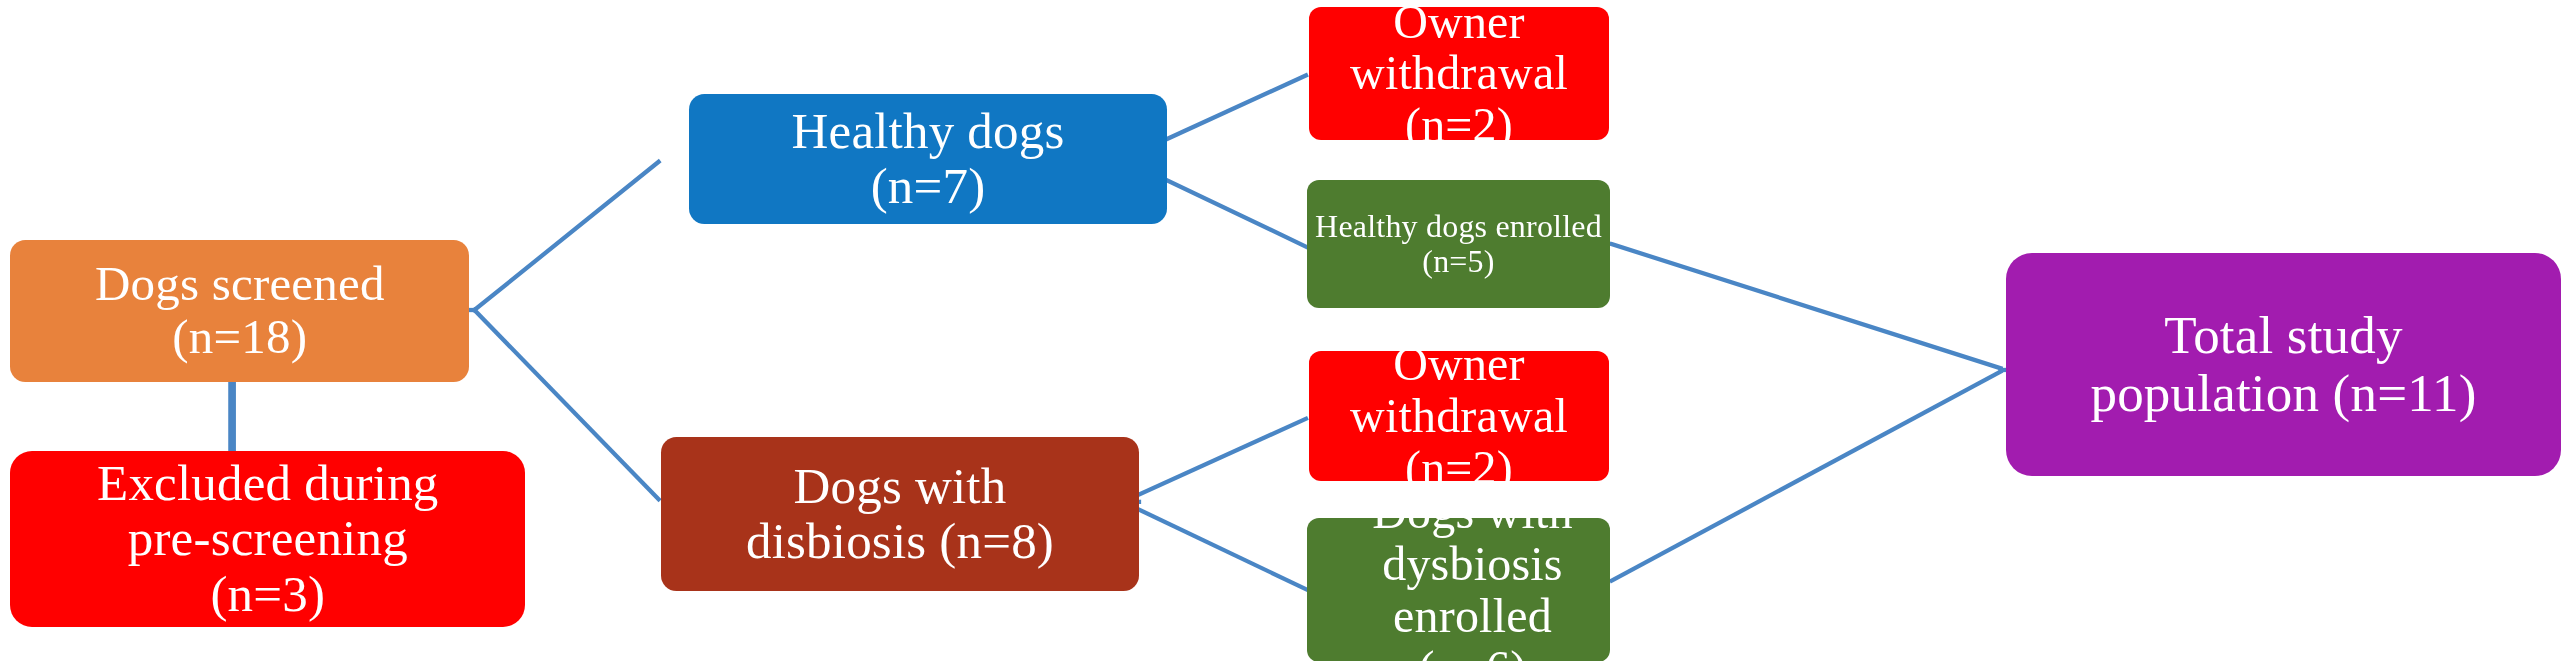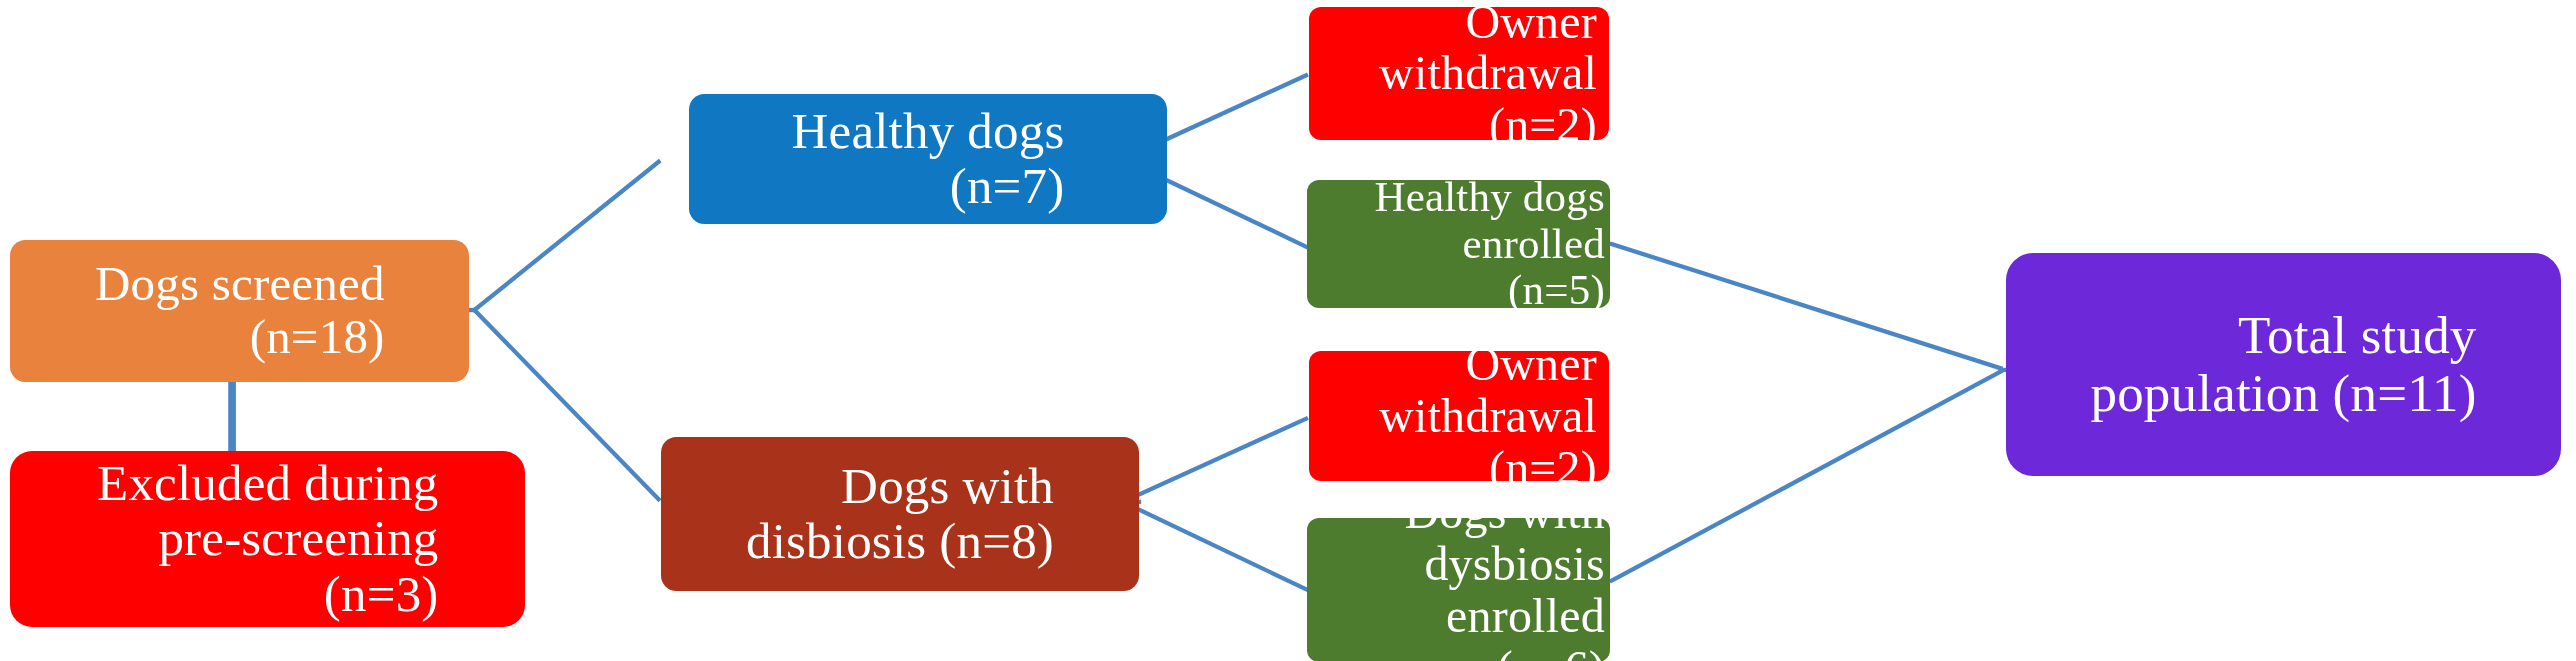--- a/index.html
+++ b/index.html
@@ -22,21 +22,21 @@
     width: 2576px;
     height: 662px;
     pointer-events: none;
   }
   .node {
     position: absolute;
     box-sizing: border-box;
     display: flex;
     align-items: center;
     justify-content: center;
-    text-align: right;
+    text-align: center;
     color: #ffffff;
     border-radius: 15.4px;
     padding: 3.4px 12px;
     line-height: 1.08;
     white-space: pre-line;
     letter-spacing: 0.2px;
     z-index: 2;
   }
 
   
@@ -57,21 +57,21 @@
     left: 661px; top: 437px;  width: 478px;  height: 154px;
     font-size: 51px;
   }
   #node-owner-withdrawal-1 {
     left: 1309px; top: 6.9px;   width: 300px;  height: 133px;
     font-size: 48px;
     border-radius: 12px;
   }
   #node-healthy-enrolled {
     left: 1307px; top: 180px; width: 303px;  height: 128px;
-    font-size: 43px;
+    font-size: 32px;
     border-radius: 12px;
     padding: 1.7px 5.1px;
   }
   #node-owner-withdrawal-2 {
     left: 1309px; top: 351px; width: 300px;  height: 130px;
     font-size: 48px;
     border-radius: 12px;
   }
   #node-dysbiosis-enrolled {
     left: 1307px; top: 518px; width: 303px;  height: 144px;
@@ -133,17 +133,17 @@
 
   <div class="node" id="node-healthy-enrolled" style="background:#4E7C2F;">Healthy dogs enrolled
 (n=5)</div>
 
   <div class="node" id="node-owner-withdrawal-2" style="background:#FF0000;">Owner withdrawal
 (n=2)</div>
 
   <div class="node" id="node-dysbiosis-enrolled" style="background:#4E7C2F;padding-left:33px;">Dogs with dysbiosis
 enrolled (n=6)</div>
 
-  <div class="node" id="node-total-population" style="background:#6d28d9;border-radius:27px;">Total study
+  <div class="node" id="node-total-population" style="background:#a21caf;">Total study
 population (n=11)</div>
 
 </div>
 
 
 </body></html>

